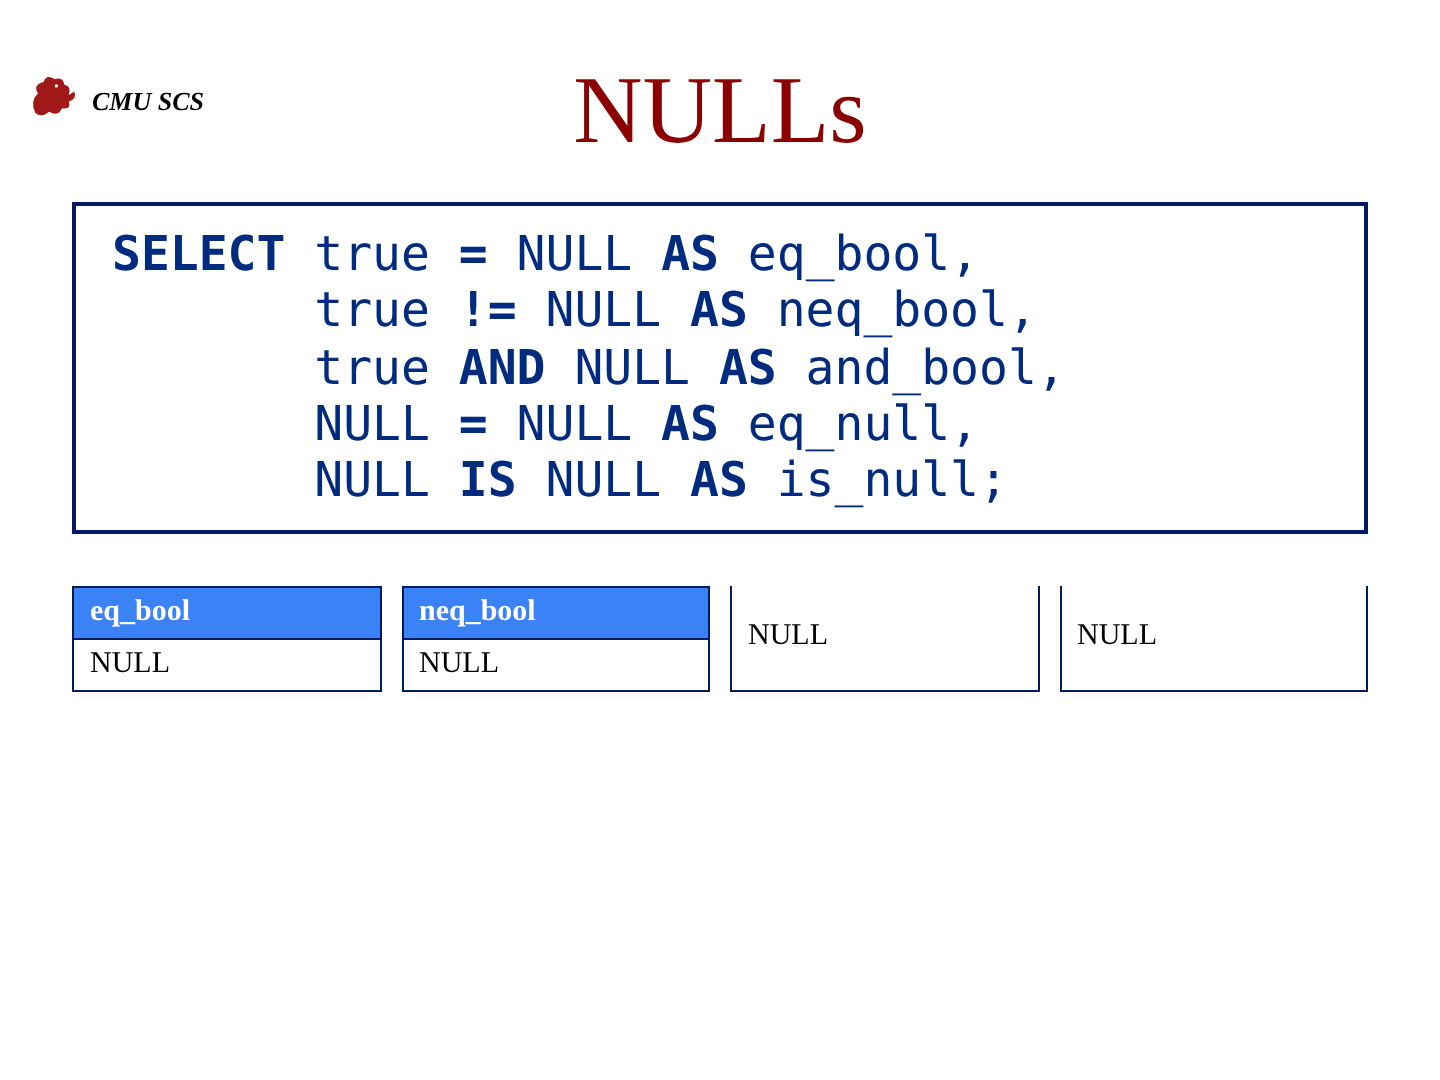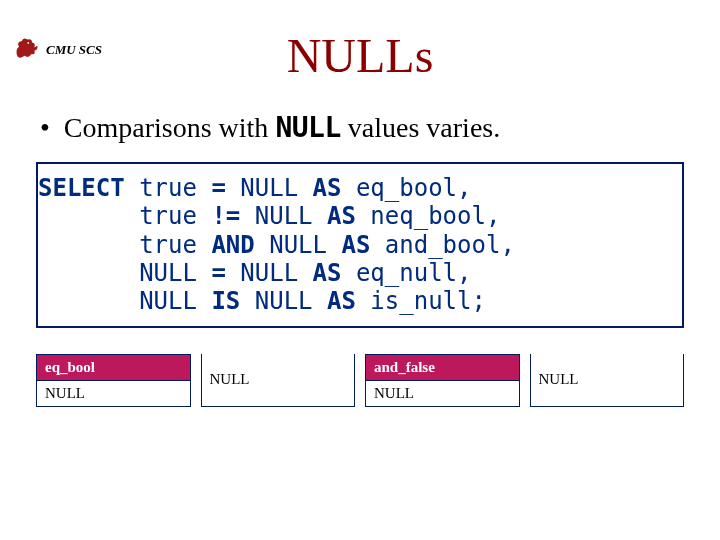--- a/index.html
+++ b/index.html
@@ -50,21 +50,21 @@
     margin-right: 14px;
   }
   .code-keyword {
     font-family: 'Lucida Console', Consolas, monospace;
     font-weight: bold;
     letter-spacing: -0.5px;
   }
   .sql-box {
     margin: 18px 36px 0 36px;
     border: 2px solid #001a66;
-    padding: 10px 0;
+    padding: 10px 18px;
     font-family: 'Lucida Console', Consolas, monospace;
     font-size: 24px;
     color: #002b7f;
     line-height: 1.18;
     white-space: pre;
   }
   .sql-box b { font-weight: bold; }
   .tables-row {
     display: flex;
     justify-content: space-between;
@@ -72,21 +72,21 @@
     gap: 10px;
   }
   .mini-table {
     border-collapse: collapse;
     font-family: Georgia, serif;
     font-size: 15px;
     flex: 1 1 0;
     min-width: 0;
   }
   .mini-table th {
-    background: #be185d;
+    background: #3b82f6;
     color: #fff;
     font-weight: bold;
     text-align: left;
     padding: 4px 8px;
     border: 1px solid #001b5e;
   }
   .mini-table td {
     background: #fff;
     border-left: 1px solid #001b5e;
     border-right: 1px solid #001b5e;
@@ -114,53 +114,50 @@
       <svg width="28" height="28" viewBox="0 0 100 100">
         <path d="M20 80 Q10 60 25 45 Q15 30 35 25 Q40 10 55 20 Q70 15 72 30 Q85 32 80 48 L90 42 Q95 55 80 60 Q85 75 68 72 Q60 88 45 78 Q30 90 20 80 Z" fill="#a01818"></path>
         <circle cx="58" cy="32" r="3" fill="#fff"></circle>
       </svg>
     </span>
     <span class="header-label">CMU SCS</span>
   </div>
 
   <div class="title">NULLs</div>
 
-  <div class="bullet-line">
-    <span class="dot">•</span><span>Comparisons with </span><span class="code-keyword">NULL</span><span> values varies.</span>
-  </div>
 
   <div class="sql-box"><b>SELECT</b><span> true </span><b>=</b><span> NULL </span><b>AS</b><span> eq_bool,</span>
 <span>       true </span><b>!=</b><span> NULL </span><b>AS</b><span> neq_bool,</span>
 <span>       true </span><b>AND</b><span> NULL </span><b>AS</b><span> and_bool,</span>
 <span>       NULL </span><b>=</b><span> NULL </span><b>AS</b><span> eq_null,</span>
 <span>       NULL </span><b>IS</b><span> NULL </span><b>AS</b><span> is_null;</span></div>
 
   <div class="tables-row">
     <table class="mini-table">
       <tbody>
           <tr>
             <th>eq_bool</th>
           </tr>
       <tr>
             <td>NULL</td>
           </tr>
     </tbody>
       </table>
     <table class="mini-table">
       <tbody>
+          <tr>
+            <th>neq_bool</th>
+          </tr>
       <tr>
             <td>NULL</td>
           </tr>
     </tbody>
       </table>
     <table class="mini-table">
       <tbody>
-          <tr>
-            <th>and_false</th>
-          </tr>
       <tr>
             <td>NULL</td>
           </tr>
     </tbody>
       </table>
     <table class="mini-table">
       <tbody>
       <tr>
             <td>NULL</td>
           </tr>

